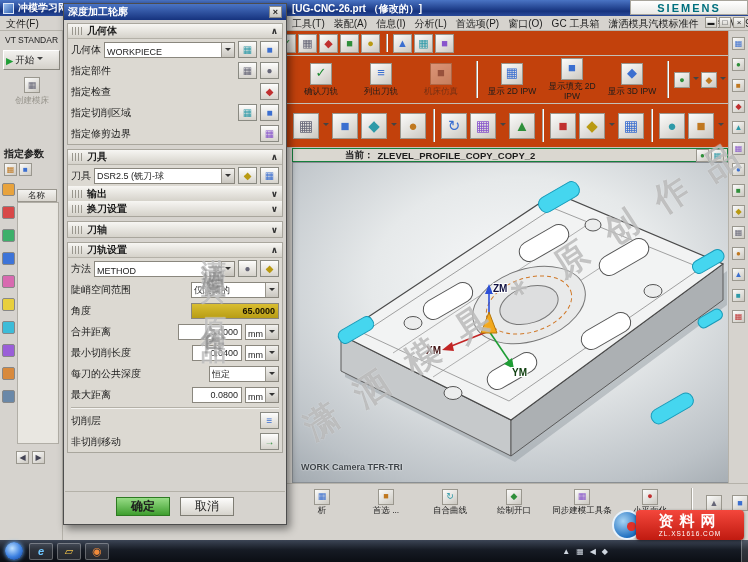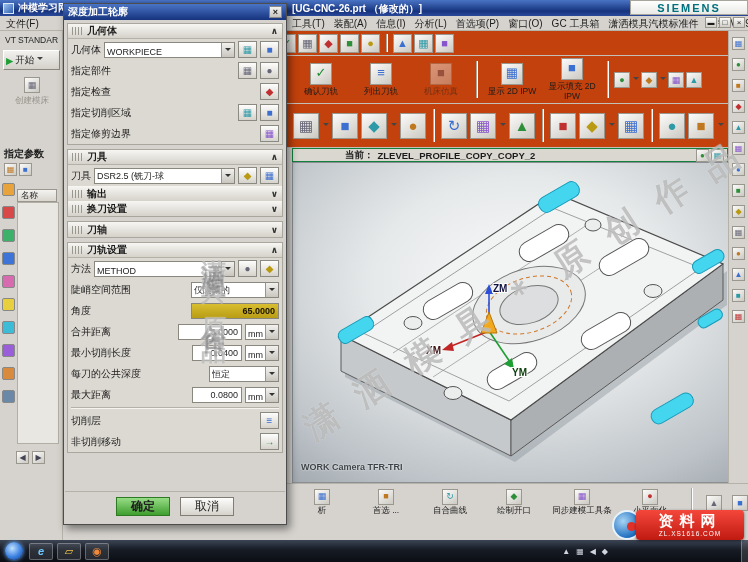--- a/index.html
+++ b/index.html
@@ -57,21 +57,21 @@
 
   
   .leftpanel{left:0;top:31px;width:63px;height:509px;background:#d6d3ce;border-right:1px solid #b5b2aa;font-size:8.5px}
   .vt{position:absolute;left:5px;top:4px;font-size:8.5px;color:#222;white-space:nowrap}
   .startbtn{position:absolute;left:3px;top:19px;width:57px;height:20px;border:1px solid;border-color:#fff #8a887f #8a887f #fff;
             background:linear-gradient(#f2f1ee,#d4d1ca);display:flex;align-items:center;gap:2px;padding:0 2px;font-size:9.5px}
   .create{position:absolute;left:6px;top:46px;width:52px;display:flex;flex-direction:column;align-items:center;gap:2px;color:#97948c}
   .ptitle{position:absolute;left:4px;top:116px;font-size:10px;font-weight:bold;white-space:nowrap}
   .minirow{position:absolute;left:4px;top:132px;display:flex;gap:2px}
   .treehdr{position:absolute;left:17px;top:158px;width:40px;height:13px;border:1px solid #9a978e;
-           background:linear-gradient(#f4f3f0,#d9d6cf);font-size:8.5px;display:flex;align-items:center;padding:0 3px}
+           background:linear-gradient(#f4f3f0,#d9d6cf);font-size:8.5px;display:flex;align-items:center;padding:0 10px}
   .treearea{position:absolute;left:17px;top:171px;width:42px;height:242px;background:#e9e7e1;border:1px solid #b1aea6}
   .navarr{position:absolute;left:16px;top:420px;display:flex;gap:3px}
   .rstrip{position:absolute;left:1px;top:152px;width:15px;display:flex;flex-direction:column;gap:10px;align-items:center}
   .rs{width:13px;height:13px;border:1px solid #888;border-radius:2px}
 
   
   .rightstrip{left:728px;top:31px;width:20px;height:492px;background:#d6d3ce;border-left:1px solid #b5b2aa;
               display:flex;flex-direction:column;align-items:center;gap:8px;padding-top:6px}
 
   
@@ -214,20 +214,24 @@
       <span class="lbl">机床仿真</span>
     </div>
     <span class="sep"></span>
     <div class="tbtn">
       <span class="icon i22 g-grid c-bl"></span>
       <span class="lbl">显示 2D IPW</span>
     </div>
     <div class="tbtn">
       <span class="icon i22 g-sq c-bl"></span>
       <span class="lbl">显示填充 2D IPW</span>
+    </div>
+    <div class="tbtn">
+      <span class="icon i22 g-dia c-bl"></span>
+      <span class="lbl">显示 3D IPW</span>
     </div>
     <span class="sep"></span>
     <span class="icon i16 g-dot c-gn"></span>
       <span class="dda"></span>
     <span class="icon i16 g-dia c-or"></span>
       <span class="dda"></span>
     <span class="icon i16 g-grid c-pu"></span>
     <span class="icon i16 g-tri c-tl"></span>
   </div>
 

